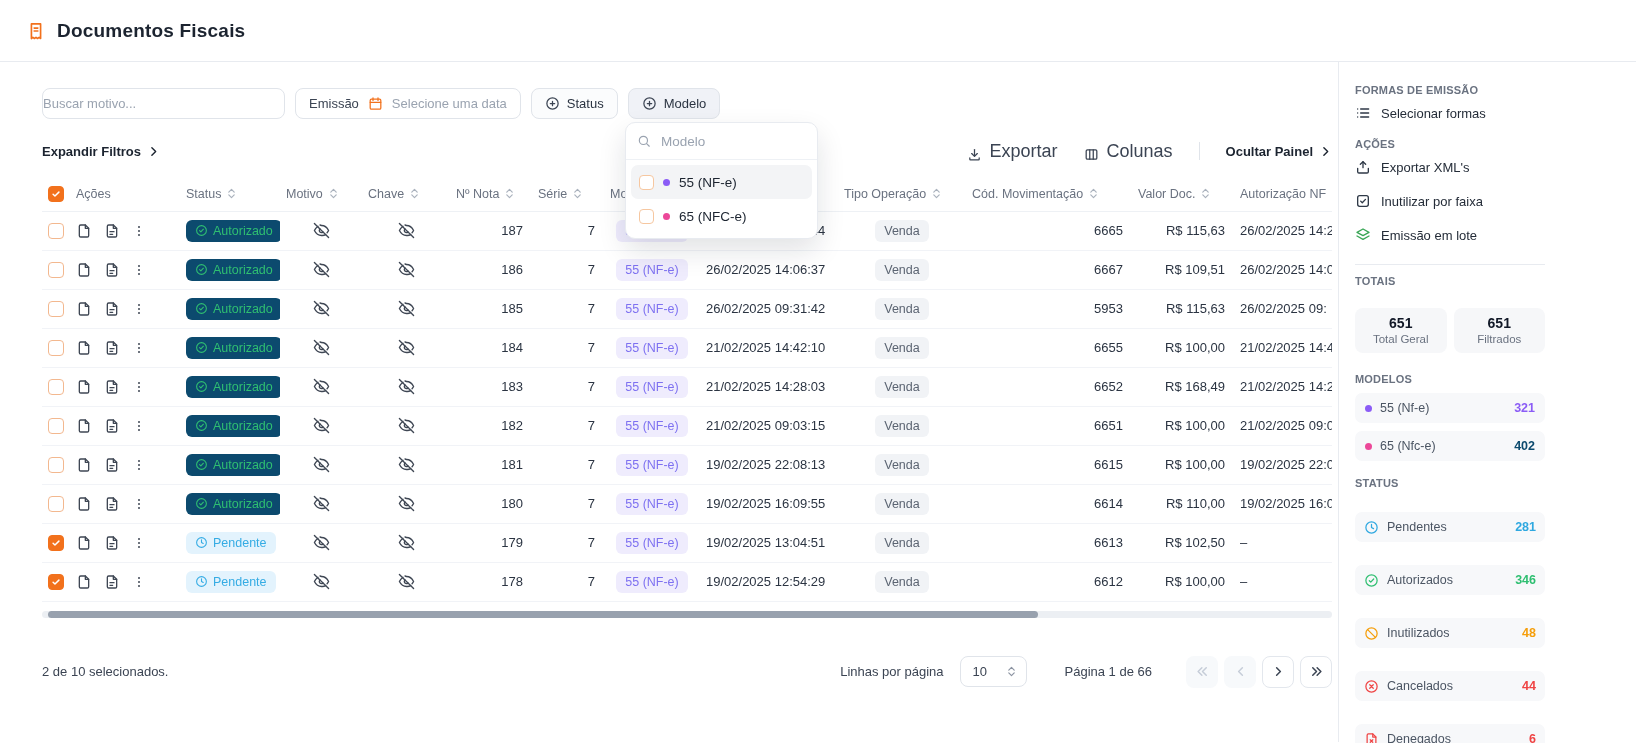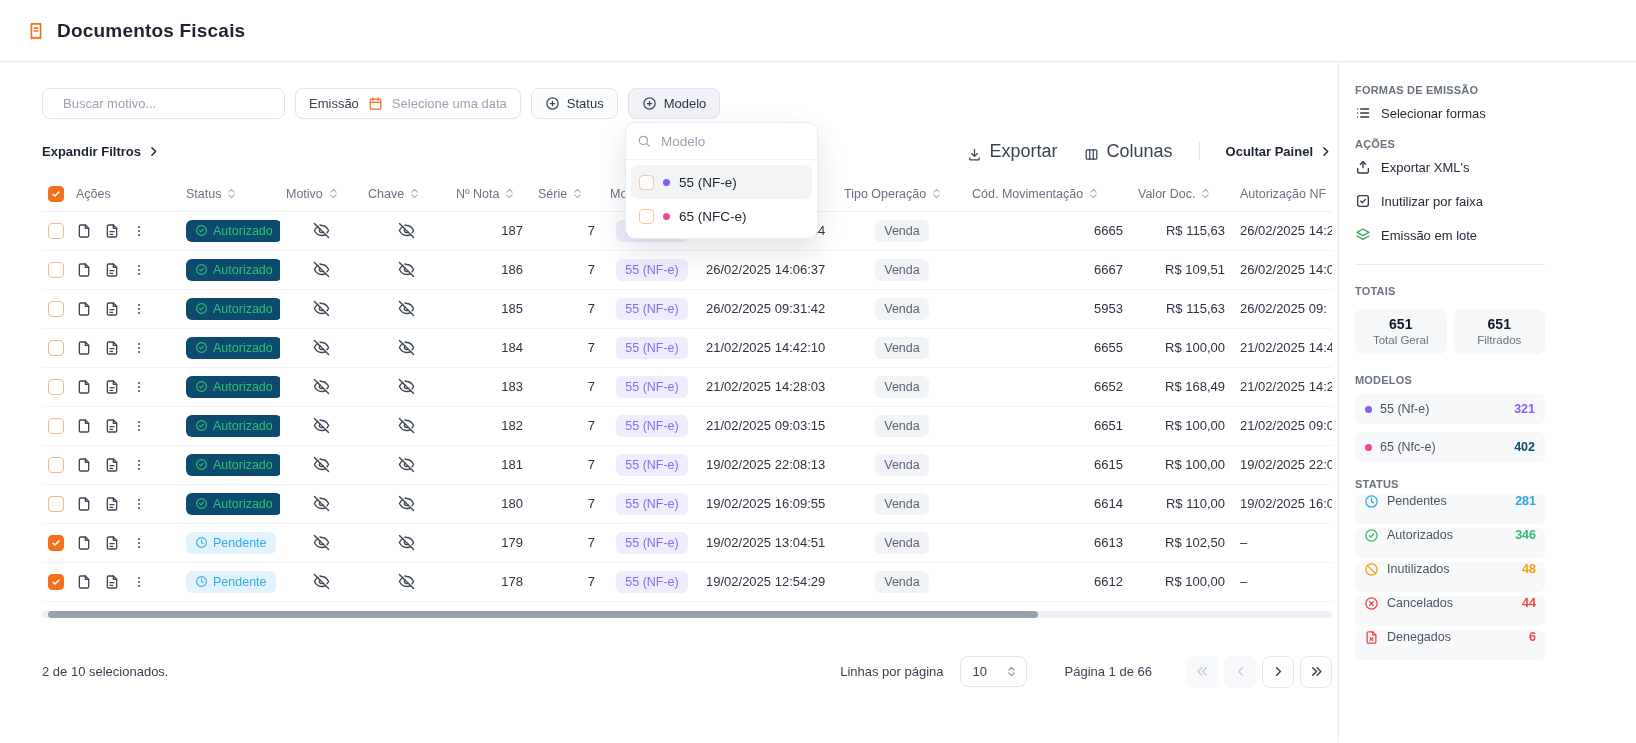--- a/index.html
+++ b/index.html
@@ -16,21 +16,21 @@
   .topbar .ti { width:20px; height:20px; color:#f2711c; }
   .topbar h1 { font-size:19px; font-weight:700; color:#1c2430; margin:0; letter-spacing:.2px; }
 
   .content { display:flex; height:680px; }
   .main { width:1290px; margin-left:42px; position:relative; flex:none; }
   .vdiv { width:1px; background:#e8ebf0; margin-left:6px; flex:none; }
   .panel { width:206px; padding-left:16px; flex:none; }
 
   
   .frow { margin-top:26px; display:flex; align-items:center; gap:10px; }
-  .search-input { width:243px; height:31px; border:1px solid #e0e4ea; border-radius:8px; padding:0 20px;
+  .search-input { width:243px; height:31px; border:1px solid #e0e4ea; border-radius:8px; padding:0 0;
     font-family:"Liberation Sans",sans-serif; font-size:13px; color:#1f2937; outline:none; background:#fff; }
   .search-input::placeholder, .dd-search input::placeholder { color:#9aa3b0; }
   .dgroup { height:31px; border:1px solid #e0e4ea; border-radius:8px; display:flex; align-items:center; gap:9px; padding:0 13px; font-size:13px; color:#3b4453; cursor:pointer; background:#fff; }
   .dgroup .cal { width:15px; height:15px; color:#f2711c; }
   .dgroup .ph { color:#9aa3b0; }
   .chip { height:31px; border:1px solid #e0e4ea; border-radius:8px; background:#fbfcfd; display:flex; align-items:center; gap:7px; padding:0 13px;
     font-family:"Liberation Sans",sans-serif; font-size:13px; color:#2b3442; cursor:pointer; }
   .chip [data-icon]{ width:15px; height:15px; color:#3b4453; }
   .chip.active { background:#f0f2f7; }
 
@@ -86,32 +86,32 @@
   .dd-search [data-icon]{ width:14px; height:14px; color:#9aa3b0; }
   .dd-search input { border:none; outline:none; width:130px; font-family:"Liberation Sans",sans-serif; font-size:13.5px; color:#1f2937; background:transparent; }
   .dd-opts { padding:5px; }
   .dd-opt { display:flex; align-items:center; gap:9px; height:34px; padding:0 8px; border-radius:7px; font-size:13.5px; color:#1c2430; cursor:pointer; }
   .dd-opt.active { background:#f3f4f6; }
   .dd-opt .cb { width:15px; height:15px; border-color:#f6c7a0; }
   .dot { width:7px; height:7px; border-radius:50%; flex:none; }
 
   
   .sec { font-size:11px; font-weight:700; color:#6a7280; letter-spacing:.2px; }
-  .sec.m1 { margin-top:22px; } .sec.m2 { margin-top:8px; } .sec.m3 { margin-top:20px; } .sec.m4 { margin-top:20px; } .sec.m5 { margin-top:16px; }
+  .sec.m1 { margin-top:22px; } .sec.m2 { margin-top:8px; } .sec.m3 { margin-top:10px; } .sec.m4 { margin-top:20px; } .sec.m5 { margin-top:16px; }
   .p-item { display:flex; align-items:center; gap:10px; height:34px; font-size:13px; color:#242c38; cursor:pointer; }
   .p-item [data-icon]{ width:16px; height:16px; color:#2f3947; }
   .pdiv { height:1px; background:#e8ebf0; margin:12px 0 0; }
-  .totais { display:flex; gap:7px; margin-top:12px; }
+  .totais { display:flex; gap:7px; margin-top:21px; }
   .tbox { flex:1; background:#f6f7f9; border-radius:8px; padding:7px 0 8px; text-align:center; }
   .tbox .tv { font-size:14px; font-weight:700; color:#111827; }
   .tbox .tl { font-size:11.5px; color:#6a7280; margin-top:2px; }
   .m-row { display:flex; align-items:center; height:30px; background:#f7f8fa; border-radius:7px; padding:0 10px; margin-top:8px; font-size:12.5px; color:#4b5563; }
   .m-row .dot { margin-right:8px; }
   .m-row .cnt, .s-row .cnt { margin-left:auto; font-weight:700; }
-  .s-row { display:flex; gap:8px; height:30px; background:#f7f8fa; border-radius:7px; padding:0 9px; margin-top:4px; font-size:12.5px; color:#4b5563; }
+  .s-row { display:flex; align-items:center; gap:8px; height:30px; background:#f7f8fa; border-radius:7px; padding:0 9px; margin-top:23px; font-size:12.5px; color:#4b5563; }
   .s-row [data-icon]{ width:15px; height:15px; }
 </style>
 </head>
 <body>
 
 <div class="topbar">
   <span class="ti" data-icon="receipt">
       <svg viewBox="0 0 24 24" fill="none" stroke="currentColor" stroke-width="2" stroke-linecap="round" stroke-linejoin="round">
         <path d="M6.5 3.5h11V21l-1.8-1.3-1.9 1.3-1.8-1.3-1.9 1.3-1.8-1.3L6.5 21V3.5z"></path>
         <path d="M9.8 8.5h4.4M9.8 12h4.4"></path>

